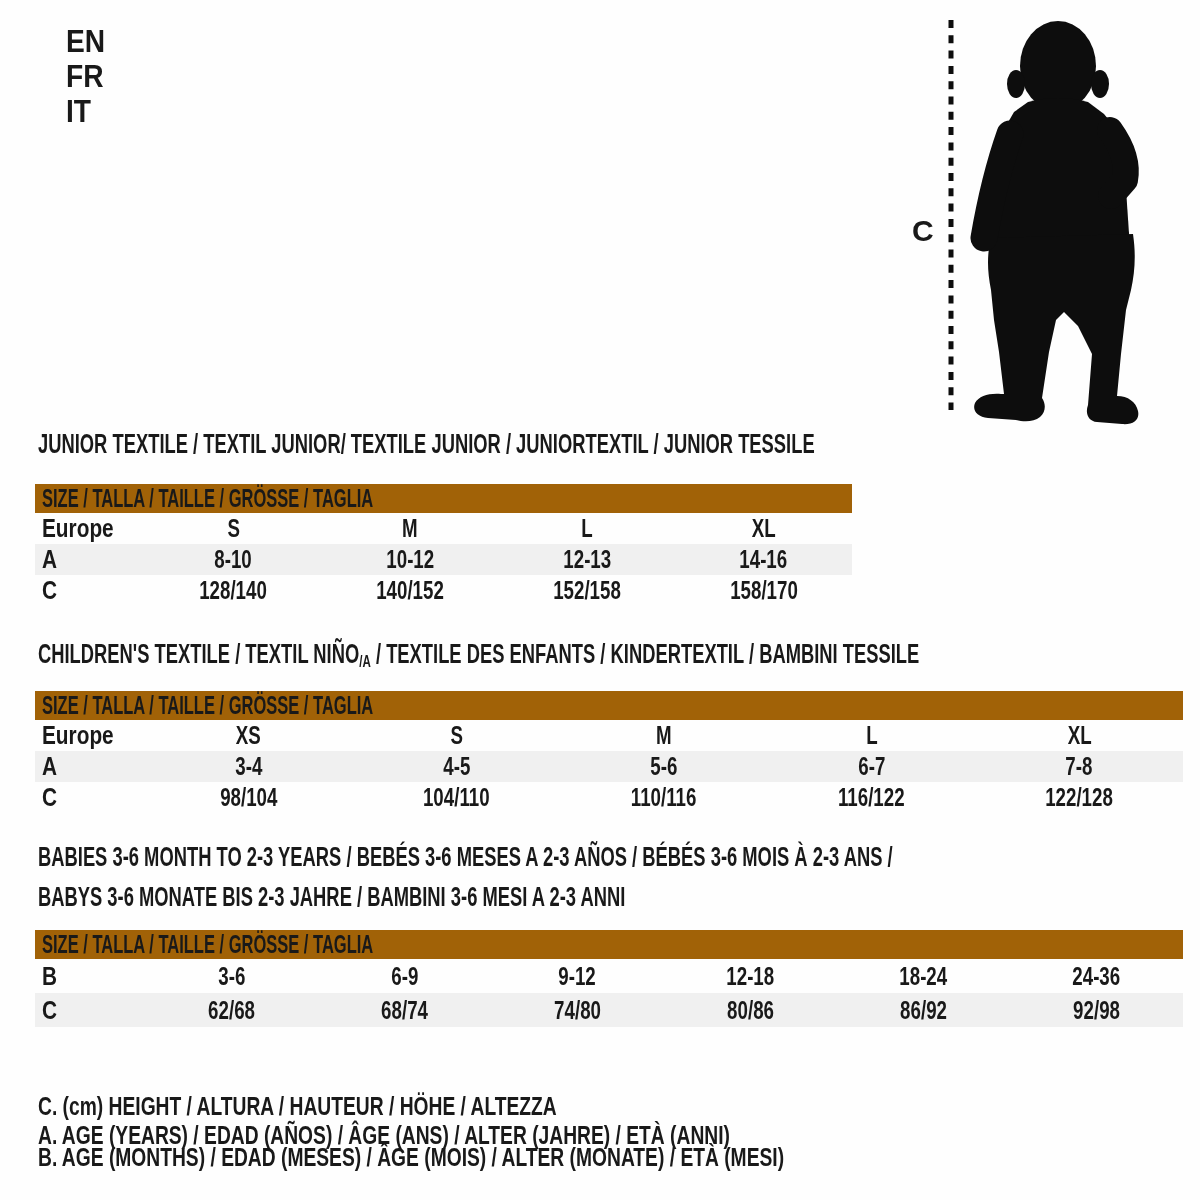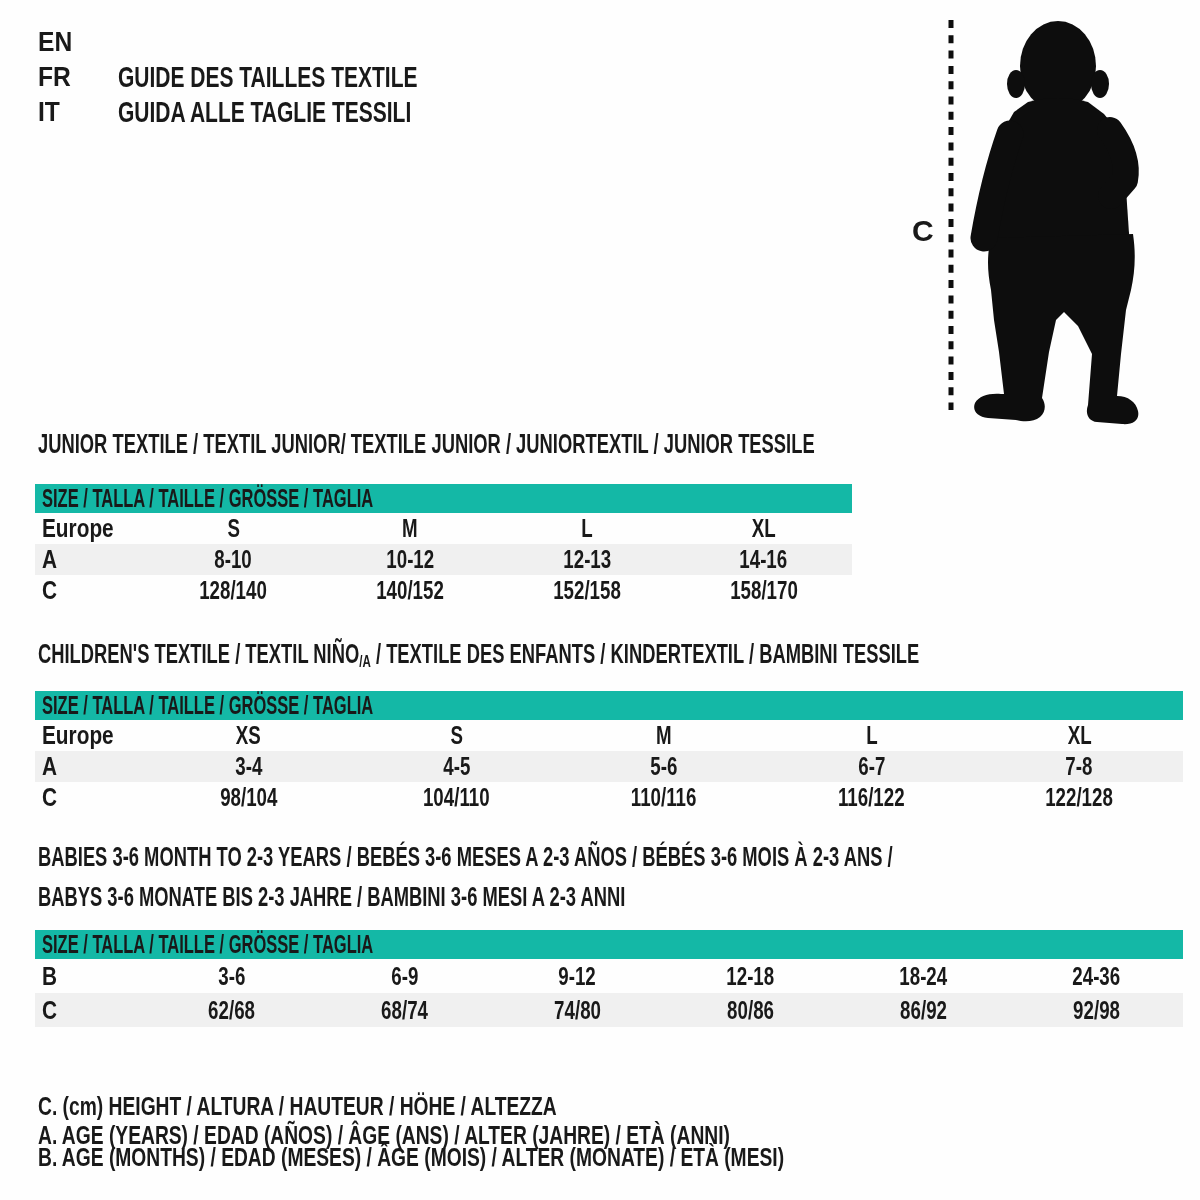--- a/index.html
+++ b/index.html
@@ -11,21 +11,21 @@
     color:#191919;
     -webkit-font-smoothing:antialiased;
   }
   
   .cx{display:inline-block;transform:scaleX(0.68);transform-origin:center;white-space:nowrap;}
   .cx.left{transform-origin:left;}
 
   
   .lang-list{position:absolute;left:38px;top:24px;}
   .lang-row{display:flex;height:35px;align-items:center;}
-  .lang-code{width:80px;font-size:28px;}
+  .lang-code{width:80px;font-size:32px;margin-left:28px;}
   .lang-code .cx{transform:scaleX(0.88);}
   .lang-title{font-size:30px;}
   .lang-title .cx{transform:scaleX(0.70);}
 
   
   .figure{position:absolute;left:890px;top:8px;width:290px;height:425px;}
   .figure svg{position:absolute;left:0;top:0;}
   .figure-label{position:absolute;left:22px;top:206px;font-size:30px;}
 
   
@@ -34,21 +34,21 @@
   .title-children{top:640px;}
   .title-babies-1{top:843px;}
   .title-babies-2{top:883px;}
   .sub-part{font-size:17px;position:relative;top:4px;}
 
   
   table.sizes{position:absolute;border-collapse:collapse;table-layout:fixed;}
   table.sizes td{padding:0;text-align:center;vertical-align:middle;font-size:26px;}
   table.sizes td.lblcell{text-align:left;padding-left:7px;}
   col.c-label{width:110px;}
-  tr.band-row td{background:#14b8a6;height:28px;text-align:left;padding-left:7px;font-size:25px;}
+  tr.band-row td{background:#a16207;height:28px;text-align:left;padding-left:7px;font-size:25px;}
   tr.band-row .cx{transform:scaleX(0.66);}
   tr.head-row td{height:21px;}
   tr.data-row td{height:31px;}
   tr.data-row-tall td{height:34px;}
   tr.stripe td{background:#f0f0f0;}
   td .val{transform:scaleX(0.72);}
   td .lbl{transform:scaleX(0.80);transform-origin:left;}
   .t-junior{left:35px;top:484px;width:817px;}
   .t-children{left:35px;top:691px;width:1148px;}
   .t-babies{left:35px;top:930px;width:1148px;}
@@ -64,25 +64,23 @@
 <body>
 
 <div>
 
   <div class="lang-list">
     <div class="lang-row">
       <span class="lang-code"><span class="cx left">EN</span></span>
     </div>
     <div class="lang-row">
       <span class="lang-code"><span class="cx left">FR</span></span>
-      <span class="lang-title"><span class="cx left">GUIDE DES TAILLES TEXTILE</span></span>
     </div>
     <div class="lang-row">
       <span class="lang-code"><span class="cx left">IT</span></span>
-      <span class="lang-title"><span class="cx left">GUIDA ALLE TAGLIE TESSILI</span></span>
     </div>
   </div>
 
   <div class="figure">
     <span class="figure-label">C</span>
     <svg width="290" height="425" viewBox="0 0 290 425">
       <g fill="#0d0d0d" stroke="none">
 
         <ellipse cx="168" cy="58" rx="38" ry="45"></ellipse>
         <ellipse cx="126" cy="76" rx="9" ry="14"></ellipse>

